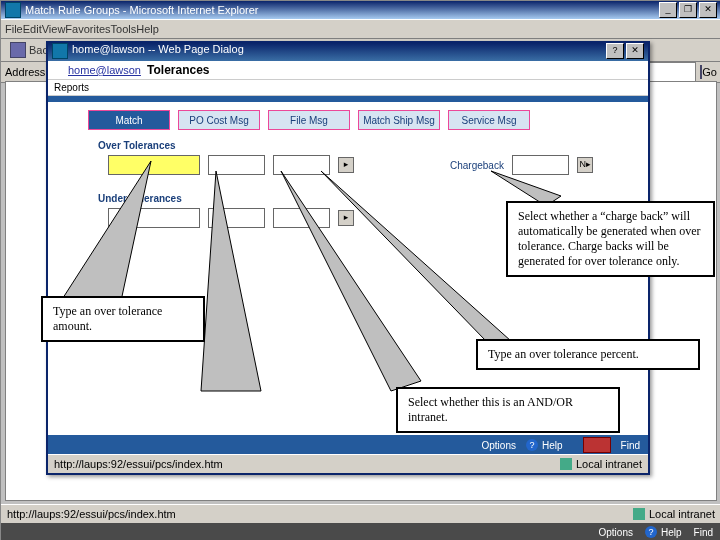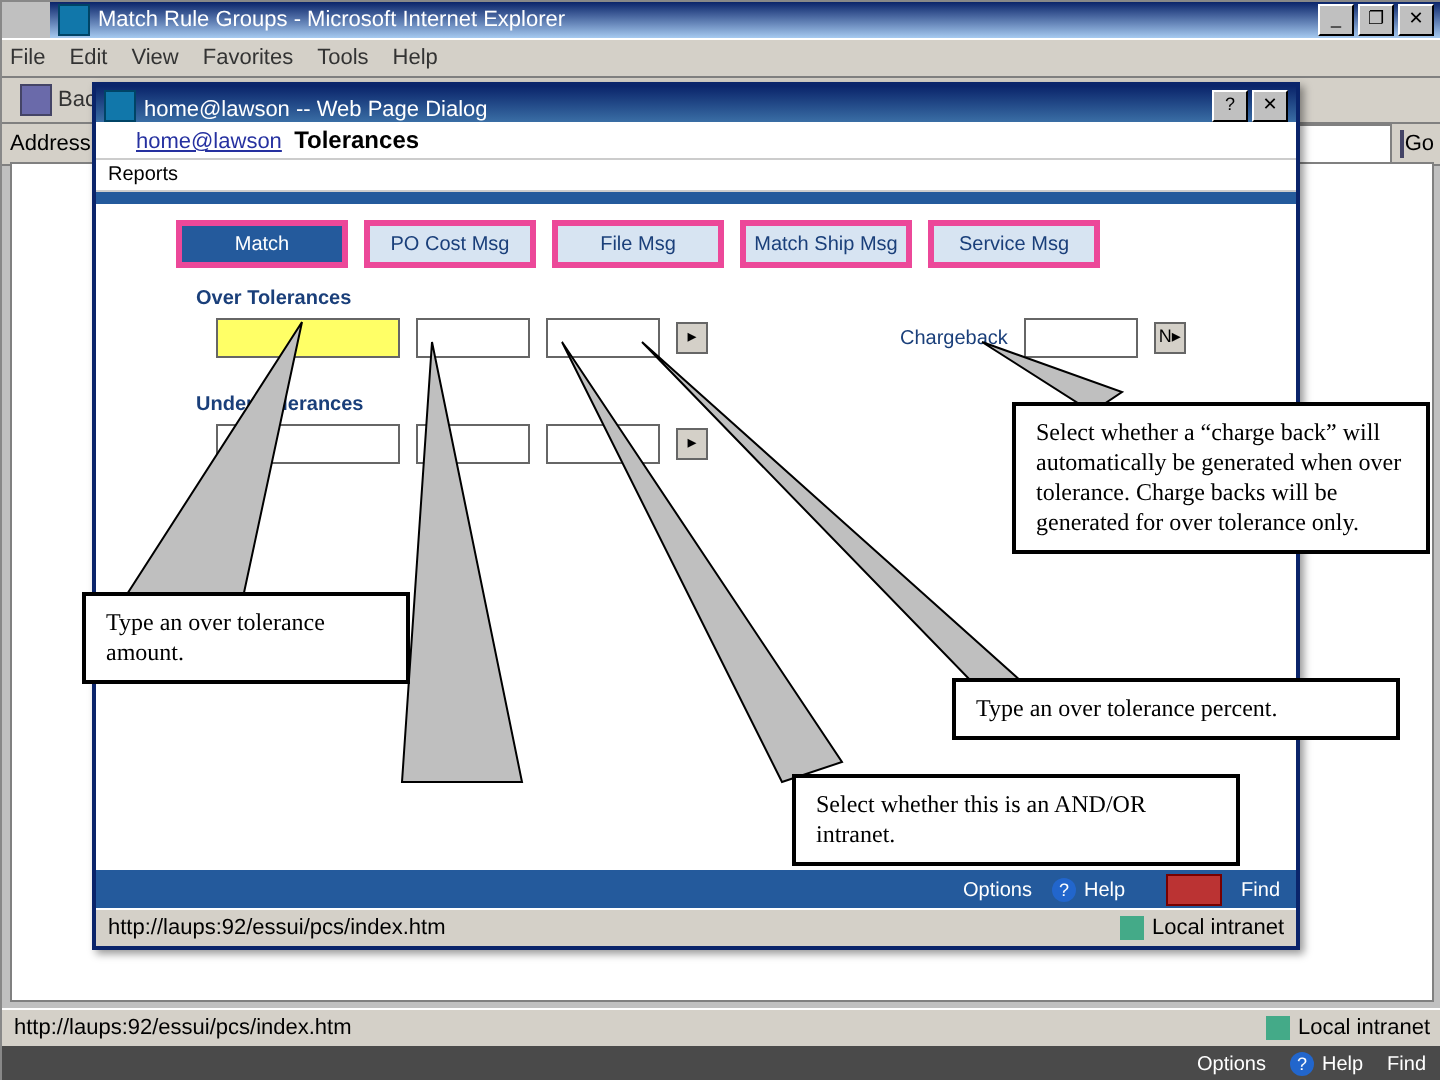--- a/index.html
+++ b/index.html
@@ -1,45 +1,45 @@
 <!DOCTYPE html>
 <html><head>
 <meta charset="utf-8">
 <style>
   html,body{margin:0;padding:0;font-family:Tahoma,Arial,sans-serif;font-size:11px;background:#fff;color:#000;}
   #stage{position:relative;width:720px;height:540px;overflow:hidden;background:#c0c0c0;border:1px solid #888;}
   
-  .ie-titlebar{height:18px;background:linear-gradient(#0a246a,#a6caf0);color:#fff;display:flex;align-items:center;padding:0 4px;font-size:11px;margin-left:24px;}
+  .ie-titlebar{height:18px;background:linear-gradient(#0a246a,#a6caf0);color:#fff;display:flex;align-items:center;padding:0 4px;font-size:11px;}
   .ie-titlebar .icon{width:14px;height:14px;background:#17a;border:1px solid #046;margin-right:4px;}
   .ie-titlebar .spacer{flex:1;}
   .winbtn{width:16px;height:14px;margin-left:2px;background:#c0c0c0;border:1px solid #fff;border-right-color:#000;border-bottom-color:#000;font-size:9px;line-height:12px;text-align:center;color:#000;}
-  .menubar{height:18px;background:#d4d0c8;border-top:1px solid #fff;border-bottom:1px solid #808080;display:flex;align-items:center;padding:0 4px;gap:12px;color:#333;}
+  .menubar{height:18px;background:#d4d0c8;border-top:1px solid #fff;border-bottom:1px solid #808080;display:flex;align-items:center;padding:0 4px;color:#333;}
   .toolbar{height:22px;background:#d4d0c8;border-bottom:1px solid #808080;display:flex;align-items:center;padding:0 4px;gap:6px;color:#333;}
   .toolbar .tb-btn{padding:2px 4px;border:1px solid transparent;display:flex;align-items:center;gap:3px;}
   .tb-sep{width:1px;height:16px;background:#808080;border-right:1px solid #fff;}
   .tb-ico{width:14px;height:14px;background:#6a6aaa;border:1px solid #446;}
   .addrbar{height:20px;background:#d4d0c8;border-bottom:1px solid #808080;display:flex;align-items:center;padding:0 4px;gap:4px;}
   .addrbar input{flex:1;height:16px;border:1px solid #808080;font-size:11px;}
   .content-area{position:absolute;left:4px;right:4px;top:80px;bottom:40px;background:#fff;border:1px solid #808080;}
   .ie-status{position:absolute;left:0;right:0;bottom:0;height:18px;background:#d4d0c8;border-top:1px solid #fff;display:flex;align-items:center;padding:0 6px;justify-content:space-between;}
   .ie-status .zone{display:flex;align-items:center;gap:4px;}
   .ie-status .zone .zico{width:12px;height:12px;background:#4a8;}
   
   .dialog{position:absolute;left:45px;top:40px;width:600px;height:430px;background:#fff;border:2px solid #0a246a;box-shadow:2px 2px 4px rgba(0,0,0,.4);}
-  .dlg-title{height:18px;background:linear-gradient(#0a246a,#3a6ea5);color:#fff;display:flex;align-items:flex-end;padding:0 4px;font-size:11px;}
+  .dlg-title{height:18px;background:linear-gradient(#0a246a,#3a6ea5);color:#fff;display:flex;align-items:flex-start;padding:0 4px;font-size:11px;}
   .dlg-title .icon{width:14px;height:14px;background:#17a;border:1px solid #046;margin-right:4px;}
   .dlg-title .spacer{flex:1;}
   .dlg-sub{padding:2px 20px;border-bottom:1px solid #ccc;}
   .dlg-sub a{color:#2631a0;text-decoration:underline;}
   .dlg-sub b{font-size:12px;}
   .reports-bar{background:#fff;color:#000;font-size:10px;padding:2px 6px;border-bottom:1px solid #ccc;}
   .blue-stripe{height:6px;background:#245a9c;}
   .form-area{position:relative;height:330px;background:#fff;overflow:hidden;}
   .tabs{display:flex;gap:8px;margin:8px 0 10px 40px;}
-  .tab{width:80px;height:18px;border:3px solid #ec4899;background:#d7e4f2;color:#1a3f7a;font-size:10px;display:flex;align-items:center;justify-content:center;}
+  .tab{width:80px;height:18px;border:1px solid #ec4899;background:#d7e4f2;color:#1a3f7a;font-size:10px;display:flex;align-items:center;justify-content:center;}
   .tab.active{background:#245a9c;color:#fff;}
   .section-label{font-size:10px;font-weight:bold;color:#1a3f7a;margin:6px 0 4px 50px;}
   .row{display:flex;align-items:center;margin-left:60px;gap:8px;}
   .fld{height:18px;border:1px solid #666;background:#fff;}
   .fld.y{background:#ffff66;}
   .fld.w80{width:90px;}
   .fld.w50{width:55px;}
   .picker{width:14px;height:14px;border:1px solid #666;background:#d4d0c8;font-size:9px;line-height:12px;text-align:center;}
   .dlg-foot{position:absolute;left:0;right:0;bottom:18px;height:20px;background:#245a9c;color:#fff;display:flex;align-items:center;justify-content:flex-end;gap:10px;padding:0 8px;font-size:10px;}
   .dlg-foot .redbtn{width:26px;height:14px;background:#b33;border:1px solid #700;margin-left:10px;}

